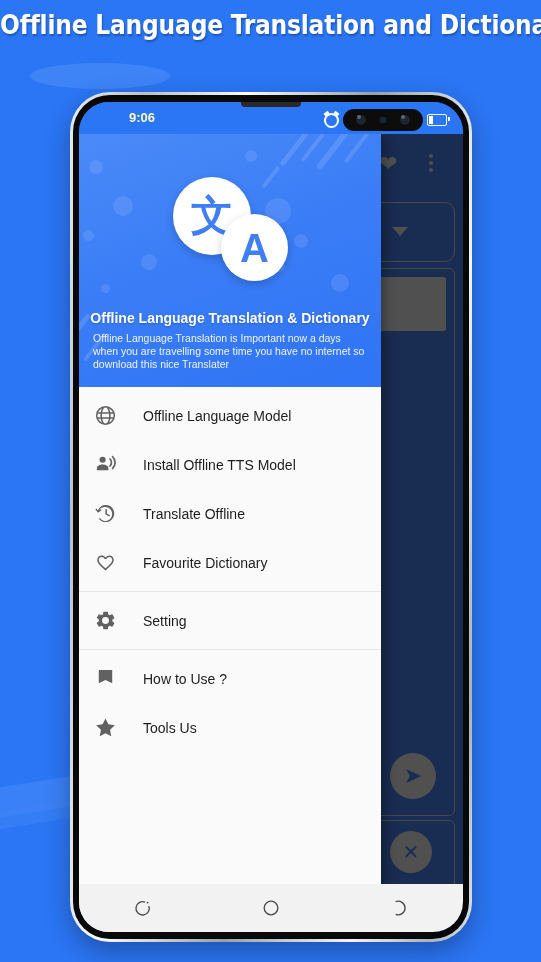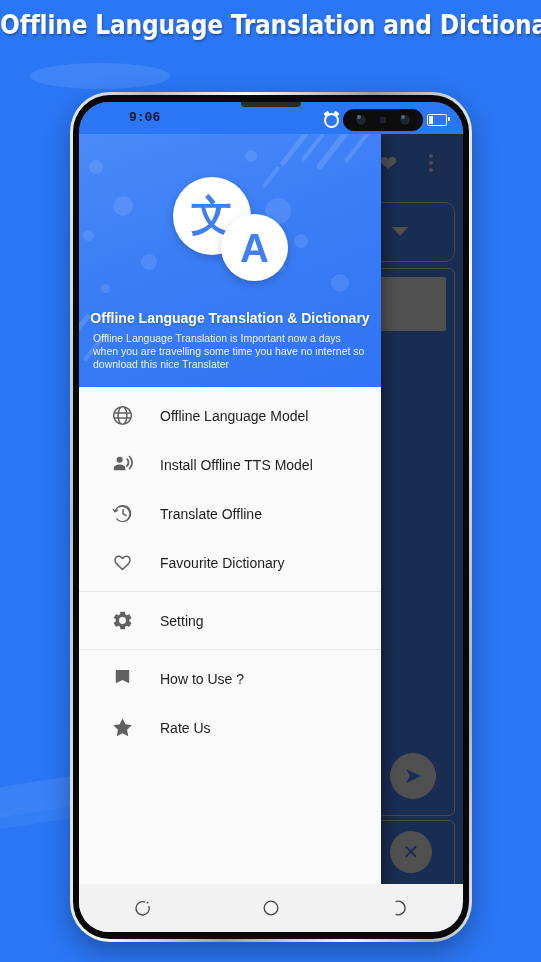--- a/index.html
+++ b/index.html
@@ -53,21 +53,21 @@
     position:absolute;left:50%;margin-left:-30px;top:0px;width:60px;height:5px;
     border-radius:0 0 4px 4px;background:#2a2a2a;z-index:30;
   }
 
   
   .statusbar{
     position:absolute;left:0;top:0;width:100%;height:32px;
     background:#2b76f5;z-index:20;
   }
   .sb-time{
-    position:absolute;left:50px;top:8px;color:#0f172a;font-size:13px;font-weight:bold;font-family:Liberation Mono, monospace;
+    position:absolute;left:50px;top:8px;color:#fef9c3;font-size:13px;font-weight:bold;
   }
   .sb-right{position:absolute;right:16px;top:7px;display:flex;align-items:center;gap:4px;}
   .alarm-icon{width:11px;height:11px;border-radius:50%;border:2px solid #fff;position:relative;}
   .alarm-icon:before,.alarm-icon:after{
     content:"";position:absolute;top:-3px;width:5px;height:3px;background:#fff;
   }
   .alarm-icon:before{left:-2px;transform:rotate(-35deg);}
   .alarm-icon:after{right:-2px;transform:rotate(35deg);}
   .punchhole{
     width:80px;height:22px;border-radius:11px;background:#0c0c0c;
@@ -160,21 +160,21 @@
   }
   .dh-desc{
     position:absolute;left:14px;top:198px;width:274px;text-align:left;color:#eef3ff;
     font-size:10.5px;line-height:13px;
   }
 
   .menu{position:relative;background:#fafafa;}
   .menu-group{padding:4px 0;}
   .divider{height:1px;background:#e6e6e6;margin:0;}
   .menu-item{
-    display:flex;align-items:center;height:49px;padding-left:29px;cursor:pointer;text-align:right;
+    display:flex;align-items:center;height:49px;padding-left:12px;cursor:pointer;text-align:right;
   }
   .mi-icon{
     width:28px;height:28px;flex:0 0 28px;color:#616161;
     display:flex;align-items:center;justify-content:center;
   }
   .mi-icon svg{width:23px;height:23px;fill:#616161;}
   .mi-label{
     margin-left:24px;font-size:14px;color:#1d1d1d;
   }
 
@@ -325,21 +325,21 @@
             </span>
             <span class="mi-label">How to Use ?</span>
           </div>
 
           <div class="menu-item">
             <span class="mi-icon">
               <svg viewBox="0 0 24 24">
                   <path d="M12 2.6l3 6.1 6.7 1-4.9 4.7 1.2 6.7L12 17.9l-6 3.2 1.2-6.7L2.3 9.7l6.7-1z"></path>
                 </svg>
             </span>
-            <span class="mi-label">Rate Us</span>
+            <span class="mi-label">Tools Us</span>
           </div>
 
 
         </div>
 
       </div>
     </div>
 
     <div class="statusbar">
       <div class="sb-time">9:06</div>

